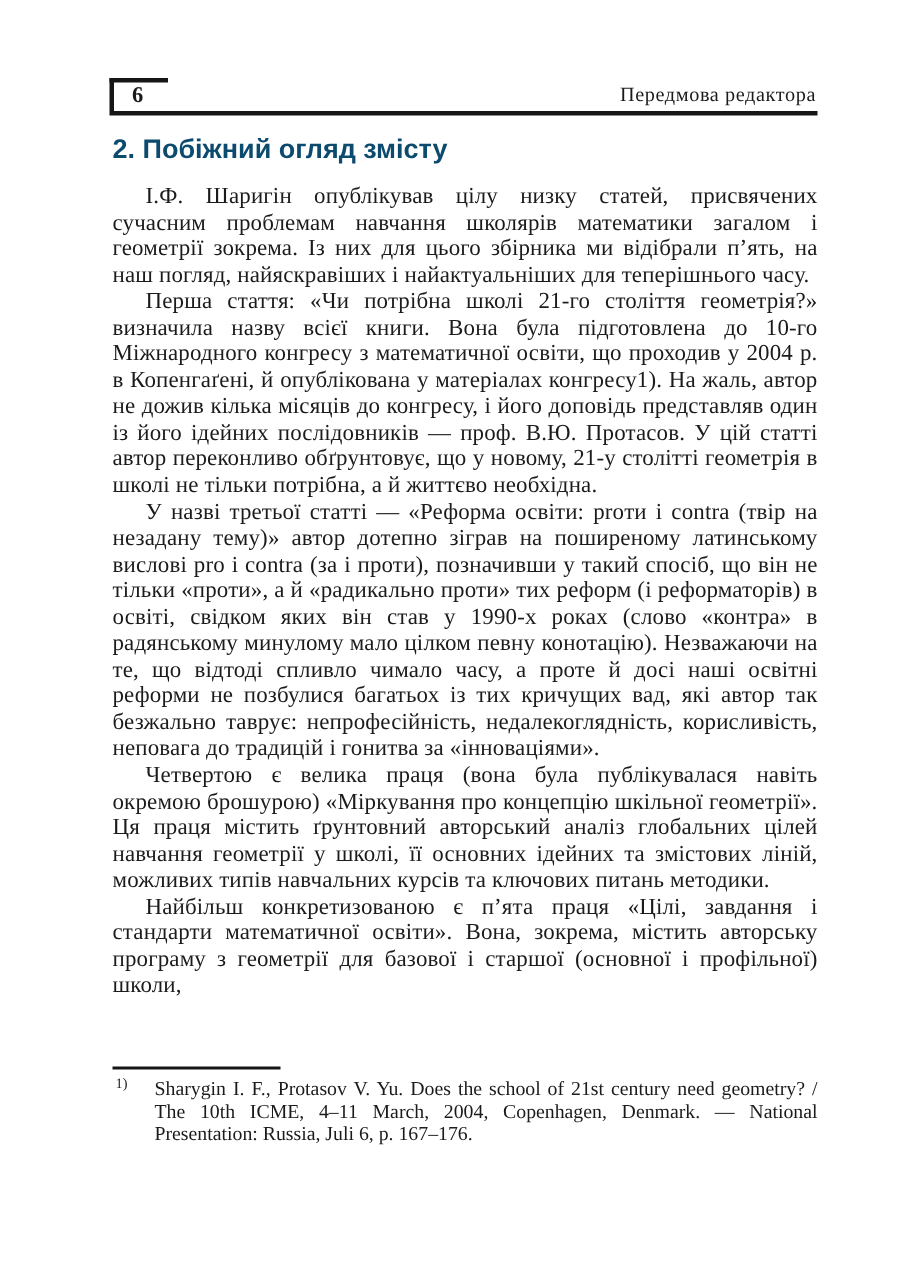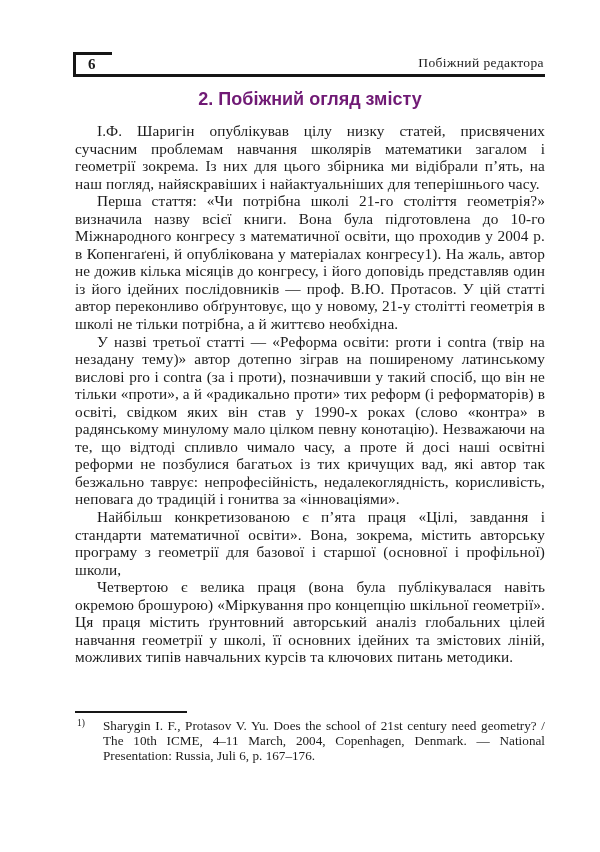--- a/index.html
+++ b/index.html
@@ -31,24 +31,23 @@
   .running-title {
     position: absolute; right: 1px; bottom: 3px;
     font-size: 13.5px; letter-spacing: 0.4px;
     white-space: nowrap;
   }
 
   
   .doc-title {
     position: absolute; left: 75px; top: 89px;
     width: 470px; margin: 0;
-    text-align: center;
     font-family: "Liberation Sans", "DejaVu Sans", sans-serif;
     font-weight: bold; font-size: 18px;
-    color: #701a75;
+    color: #0c4a6e;
   }
 
   
   .body-text {
     position: absolute; left: 75px; top: 122px;
     width: 470px;
     font-size: 15.3px; line-height: 17.55px;
     text-align: justify;
     letter-spacing: 0.1px;
   }
@@ -72,31 +71,31 @@
     font-size: 9.5px;
   }
 </style>
 </head>
 <body>
 
 <header class="page-header">
   <div class="pagenum-box">
     <span>6</span>
   </div>
-  <span class="running-title">Побіжний редактора</span>
+  <span class="running-title">Передмова редактора</span>
 </header>
 
 <h1 class="doc-title">2. Побіжний огляд змісту</h1>
 
 <main class="body-text">
   <p>І.Ф. Шаригін опублікував цілу низку статей, присвячених сучасним проблемам навчання школярів математики загалом і геометрії зокрема. Із них для цього збірника ми відібрали п’ять, на наш погляд, найяскравіших і найактуальніших для теперішнього часу.</p>
   <p>Перша стаття: «Чи потрібна школі 21-го століття геометрія?» визначила назву всієї книги. Вона була підготовлена до 10-го Міжнародного конгресу з математичної освіти, що проходив у 2004 р. в Копенгаґені, й опублікована у матеріалах конгресу1). На жаль, автор не дожив кілька місяців до конгресу, і його доповідь представляв один із його ідейних послідовників — проф. В.Ю. Протасов. У цій статті автор переконливо обґрунтовує, що у новому, 21-у столітті геометрія в школі не тільки потрібна, а й життєво необхідна.</p>
   <p>У назві третьої статті — «Реформа освіти: proти і contra (твір на незадану тему)» автор дотепно зіграв на поширеному латинському вислові pro і contra (за і проти), позначивши у такий спосіб, що він не тільки «проти», а й «радикально проти» тих реформ (і реформаторів) в освіті, свідком яких він став у 1990-х роках (слово «контра» в радянському минулому мало цілком певну конотацію). Незважаючи на те, що відтоді спливло чимало часу, а проте й досі наші освітні реформи не позбулися багатьох із тих кричущих вад, які автор так безжально таврує: непрофесійність, недалекоглядність, корисливість, неповага до традицій і гонитва за «інноваціями».</p>
+  <p>Четвертою є велика праця (вона була публікувалася навіть окремою брошурою) «Міркування про концепцію шкільної геометрії». Ця праця містить ґрунтовний авторський аналіз глобальних цілей навчання геометрії у школі, її основних ідейних та змістових ліній, можливих типів навчальних курсів та ключових питань методики.</p>
   <p>Найбільш конкретизованою є п’ята праця «Цілі, завдання і стандарти математичної освіти». Вона, зокрема, містить авторську програму з геометрії для базової і старшої (основної і профільної) школи,</p>
-  <p>Четвертою є велика праця (вона була публікувалася навіть окремою брошурою) «Міркування про концепцію шкільної геометрії». Ця праця містить ґрунтовний авторський аналіз глобальних цілей навчання геометрії у школі, її основних ідейних та змістових ліній, можливих типів навчальних курсів та ключових питань методики.</p>
 </main>
 
 <footer class="footnote">
   <div class="footnote-rule"></div>
   <div class="footnote-body">
     <span class="footnote-marker">1)</span>
     <span>Sharygin I. F., Protasov V. Yu. Does the school of 21st century need geometry? / The 10th ICME, 4–11 March, 2004, Copenhagen, Denmark. — National Presentation: Russia, Juli 6, p. 167–176.</span>
   </div>
 </footer>
 

